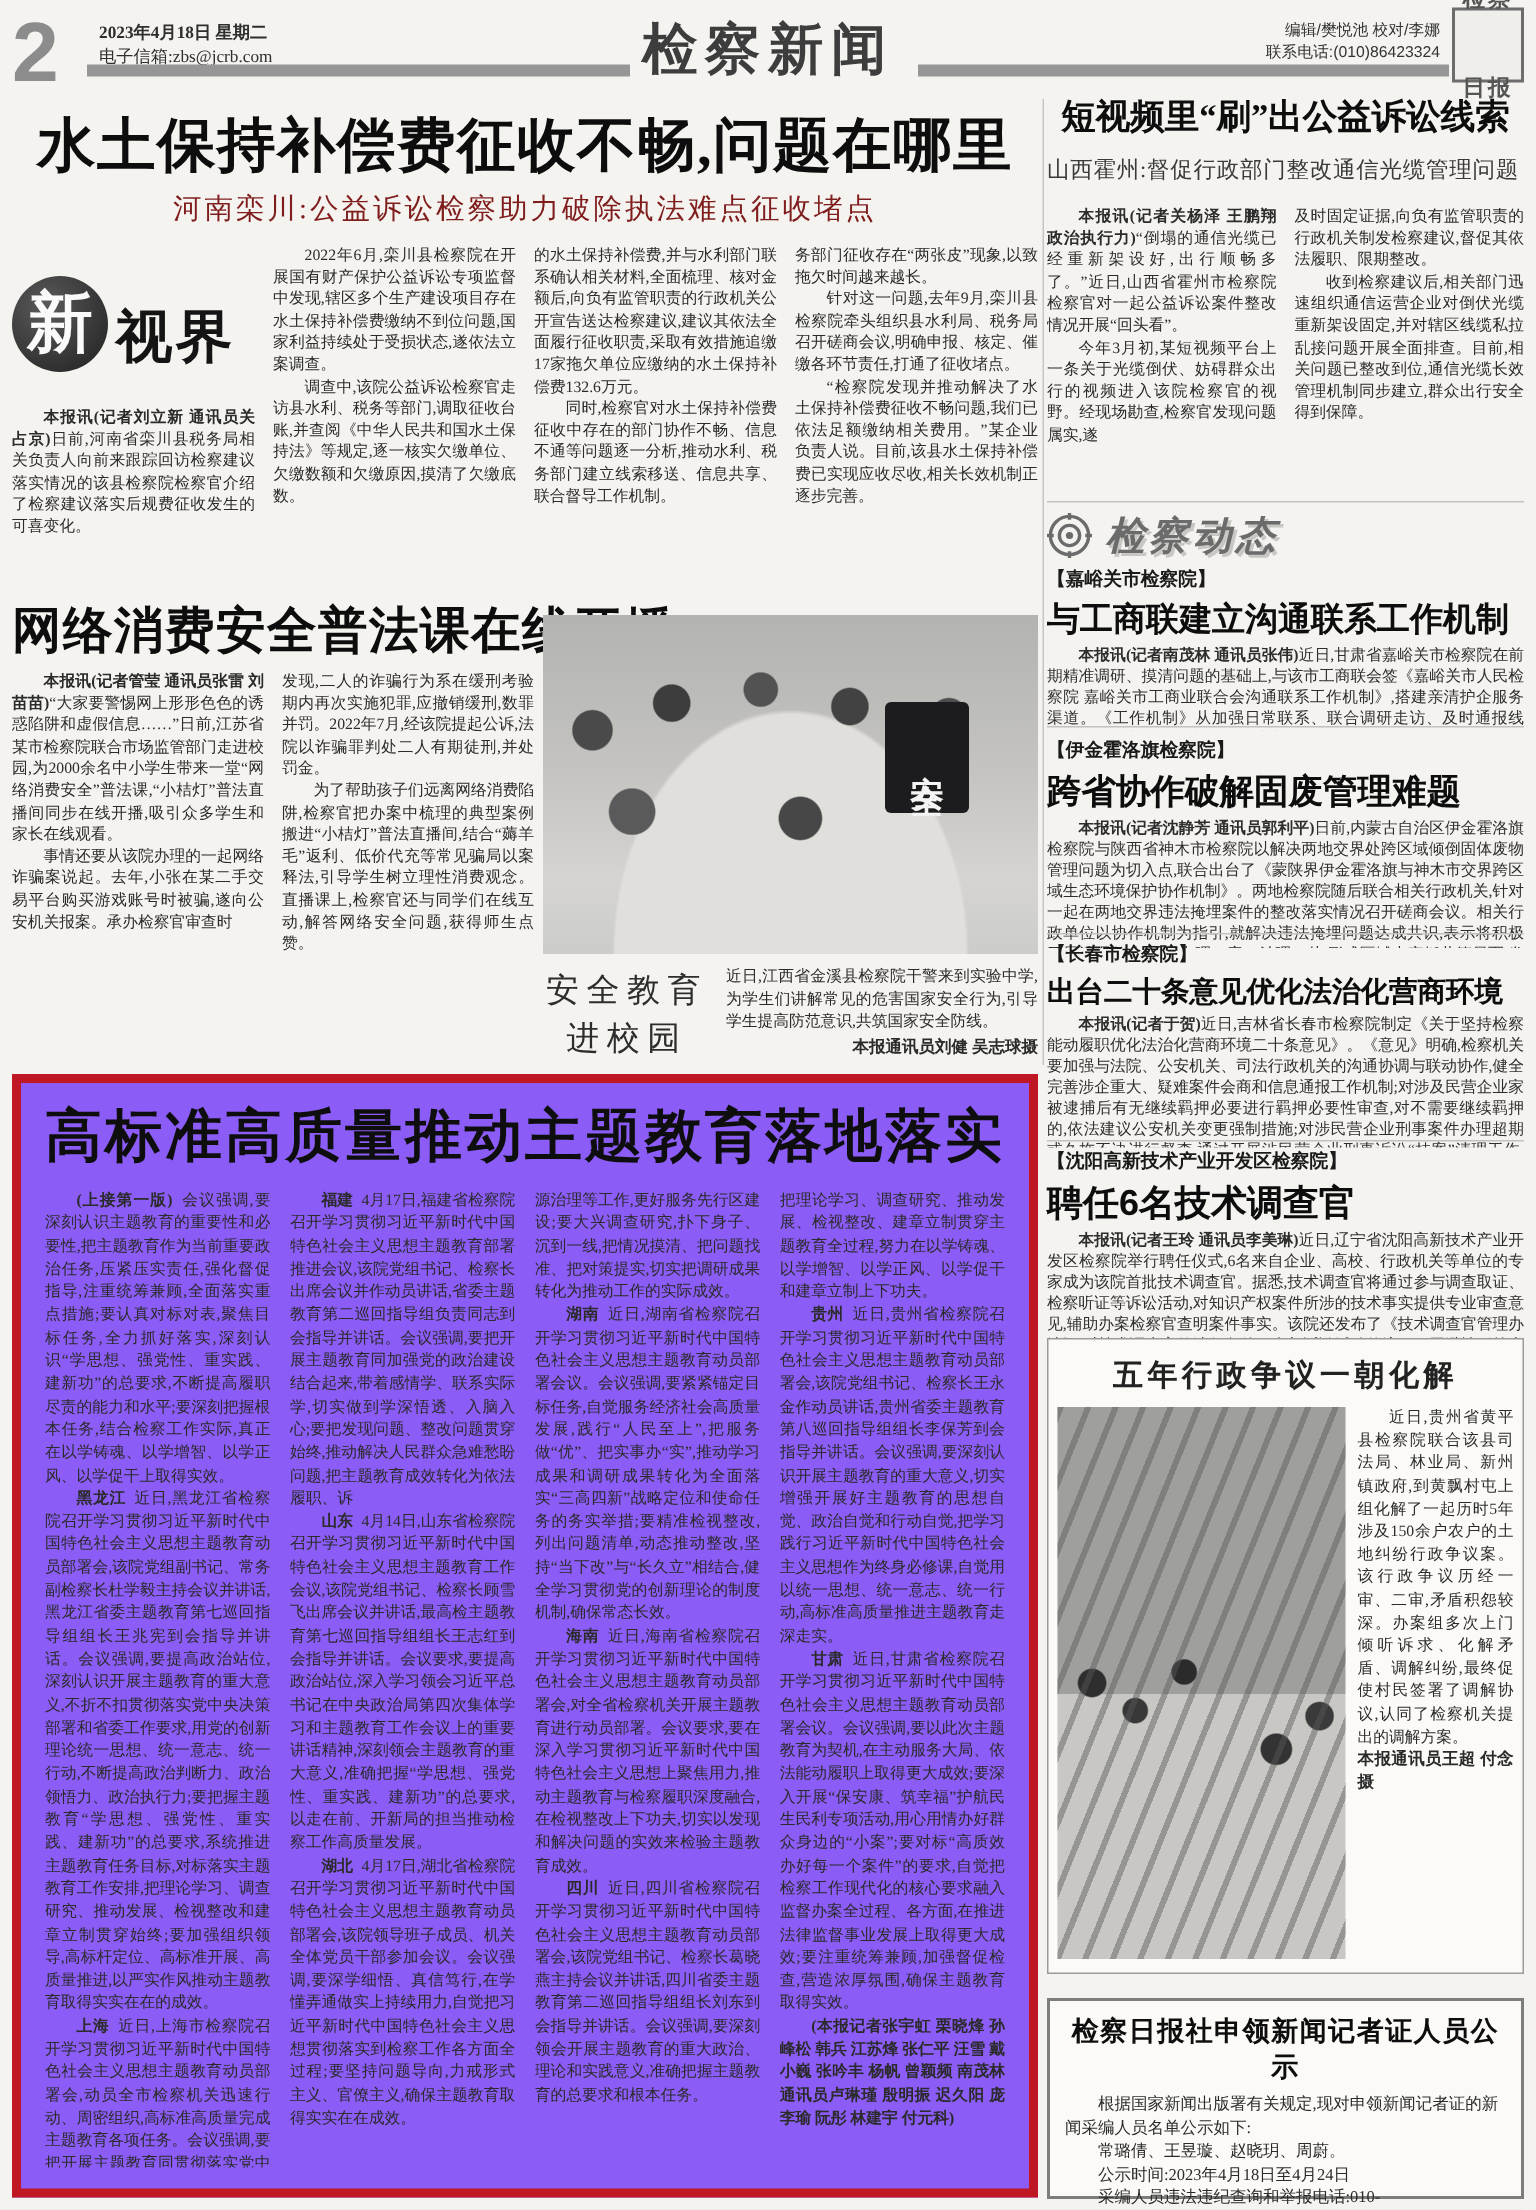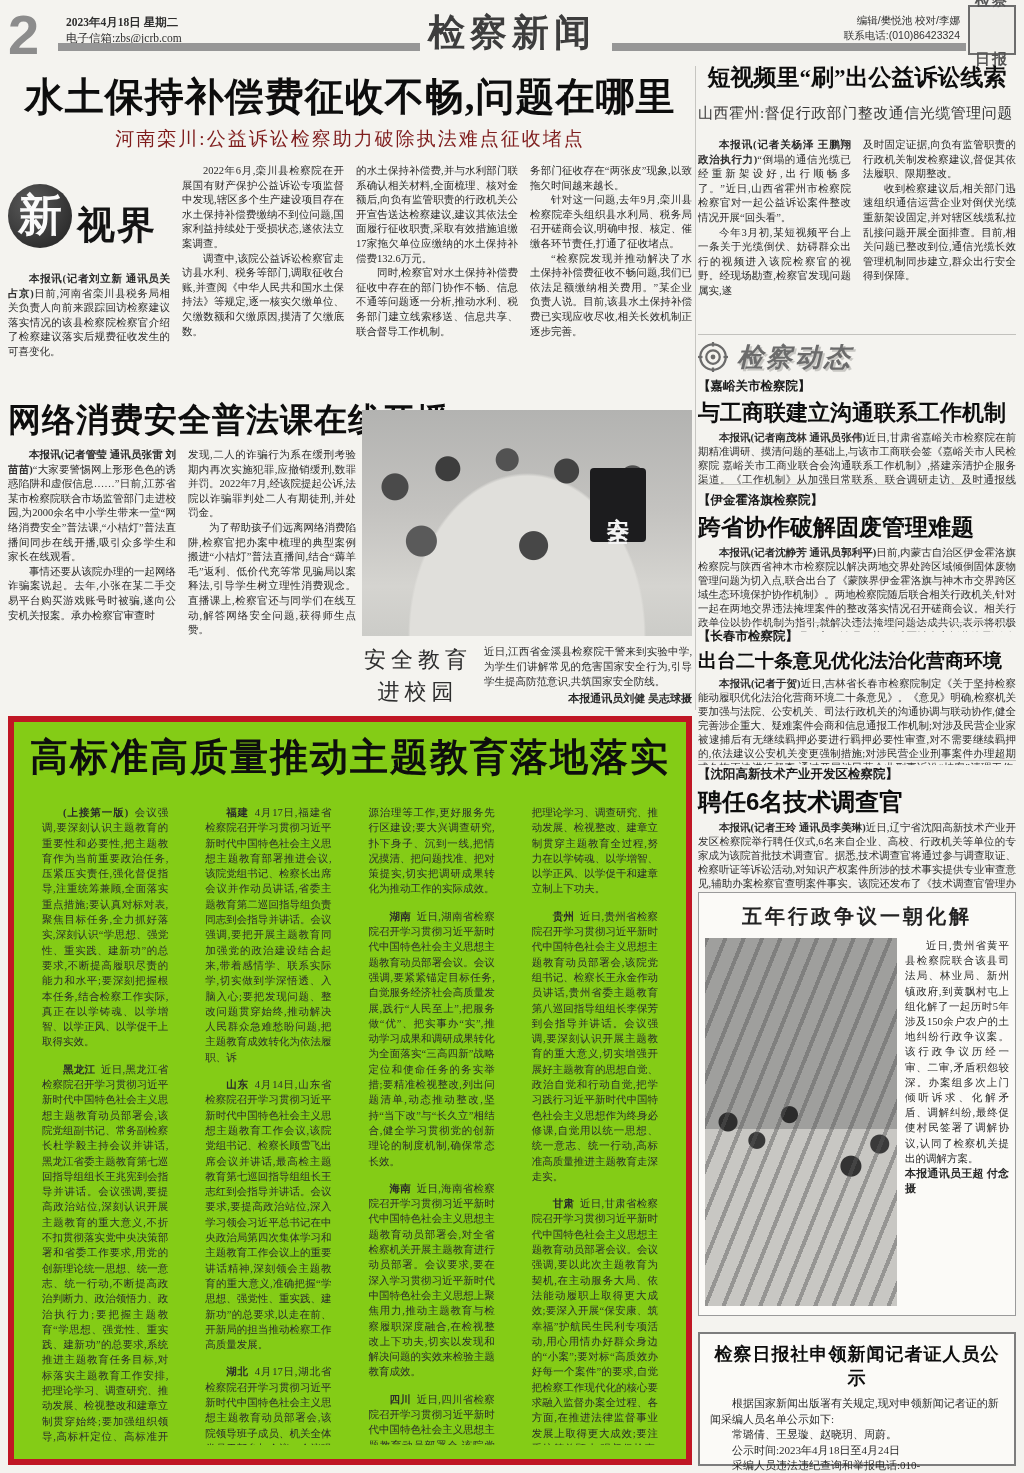--- a/index.html
+++ b/index.html
@@ -54,26 +54,26 @@
       linear-gradient(180deg,#b3b3b1 0%,#c4c3c0 45%,#d5d4d0 78%,#ccccc8 100%);}
   .plate{left:228px;top:58px;width:56px;height:74px;background:#1c1c1e;color:#f4f4f4;
          writing-mode:vertical-rl;font-size:22px;font-weight:700;letter-spacing:6px;
          display:flex;align-items:center;justify-content:center;border-radius:4px;}
   .photo1cap{left:362px;top:644px;width:330px;height:64px;display:flex;gap:10px;}
   .capTitle{width:112px;font-size:22px;letter-spacing:5px;line-height:32px;color:#2d2d2d;text-align:center;}
   .capText{flex:1;font-size:10.5px;line-height:15px;text-align:justify;color:#2b2b2b;}
   .capCredit{font-weight:700;text-align:right;margin-top:2px;font-size:11px;}
 
   
-  .redbox{left:8px;top:716px;width:684px;height:749px;border:6px solid #c01724;background:#84cc16;
+  .redbox{left:8px;top:716px;width:684px;height:749px;border:6px solid #c01724;background:#8b5cf6;
           box-sizing:border-box;padding:6px 16px;}
   .rbhead{text-align:center;font-size:38px;font-weight:900;letter-spacing:2px;color:#0e0e0e;margin:4px 0 10px;white-space:nowrap;}
   .rbcols{display:flex;gap:13px;height:652px;overflow:hidden;}
   .rbcol{flex:1;overflow:hidden;font-size:10.5px;line-height:15.3px;text-align:justify;color:#2b2b2b;}
-  .rbcol p{margin:12px;text-indent:2em;}
+  .rbcol p{margin:0;text-indent:2em;}
   .rbtag{font-weight:700;margin-right:.55em;}
   p.rcredit{font-weight:700;}
 
   
   .r1head{left:698px;top:62px;width:318px;text-align:center;font-weight:900;font-size:23px;color:#0d0d0d;white-space:nowrap;}
   .r1sub{left:698px;top:104px;width:318px;font-size:15px;color:#3a3a3a;letter-spacing:0.5px;white-space:nowrap;}
   .r1cols{left:698px;top:138px;width:318px;height:192px;}
   .vline{left:695px;top:66px;width:1px;height:644px;background:#c6c5c1;}
   .hdiv{left:698px;width:318px;height:1px;background:#c2c1bd;}
 

